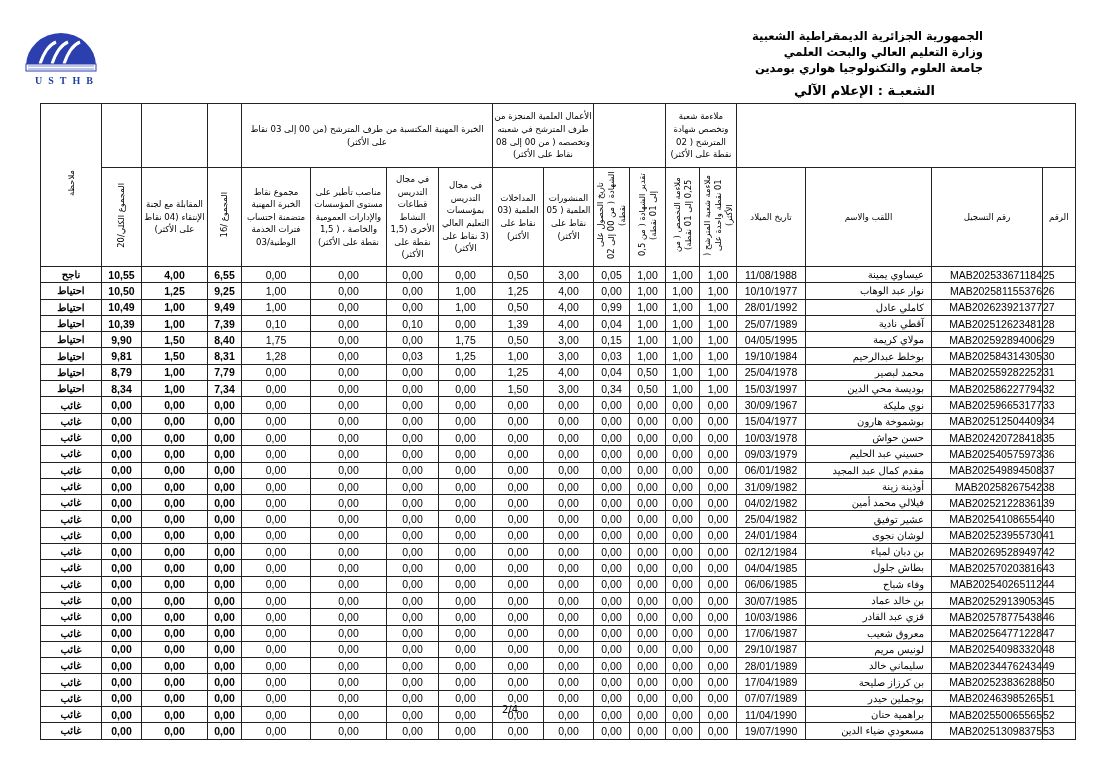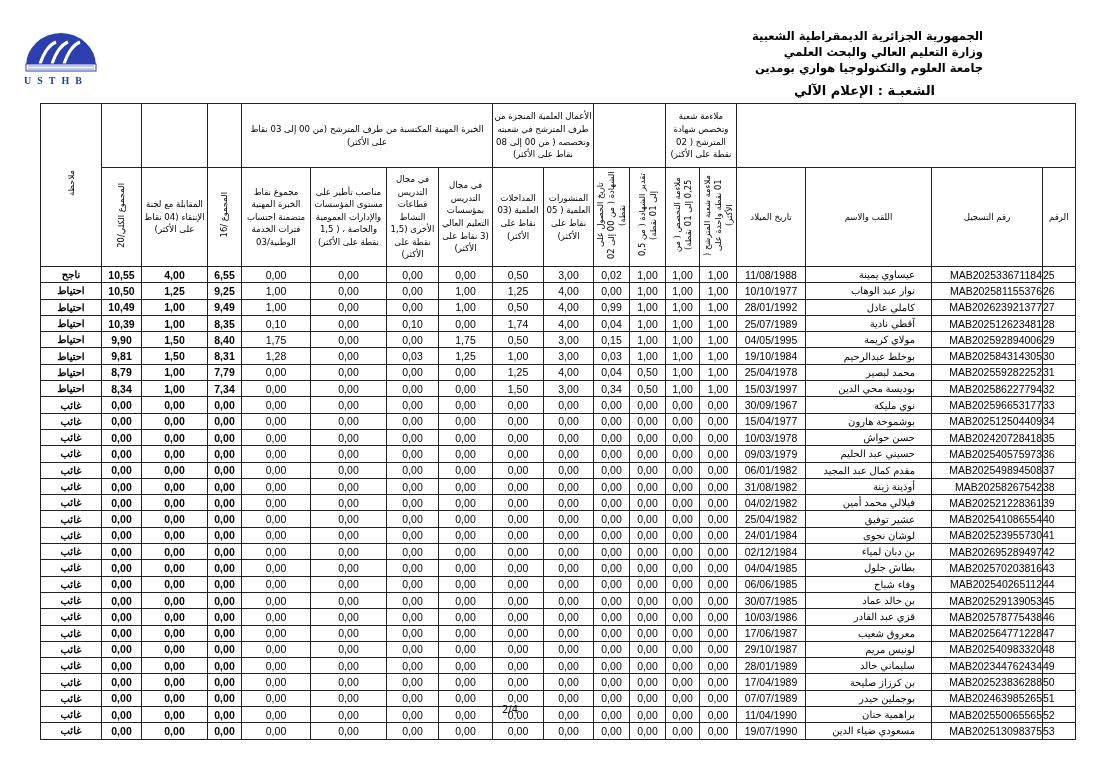--- a/index.html
+++ b/index.html
@@ -1,31 +1,31 @@
 <!DOCTYPE html>
 <html><head>
 <meta charset="utf-8">
 <style>
   html,body{margin:0;padding:0;background:#fff;}
   body{width:1105px;height:767px;position:relative;overflow:hidden;font-family:"DejaVu Sans",sans-serif;color:#000;}
   .logo{position:absolute;left:22px;top:28px;width:78px;height:62px;}
   .logo svg{display:block}
-  .logo .usthb{position:absolute;left:2px;top:47px;font-family:"Liberation Serif",serif;font-size:10px;letter-spacing:6px;color:#1f3f9e;font-weight:bold;}
+  .logo .usthb{position:absolute;left:13px;top:47px;font-family:"Liberation Serif",serif;font-size:10px;letter-spacing:6px;color:#1f3f9e;font-weight:bold;}
   .header-right{position:absolute;right:122px;top:28px;text-align:right;direction:rtl;font-size:11.5px;line-height:16px;font-weight:bold;}
   .branch{position:absolute;right:170px;top:83px;direction:rtl;font-size:13px;font-weight:bold;}
   table{position:absolute;left:40px;top:103px;border-collapse:collapse;direction:ltr;table-layout:fixed;}
   td,th{border:1px solid #222;padding:0;font-size:10.5px;text-align:center;overflow:hidden;white-space:nowrap;}
   th{font-weight:normal;font-size:8.6px;line-height:12.6px;white-space:normal;direction:rtl;margin-left:23px;}
   .top-row th{height:63px;}
   .sub-row th{height:98px;vertical-align:middle;}
   .vert span{display:inline-block;writing-mode:vertical-rl;transform:rotate(180deg);white-space:normal;max-height:92px;font-size:8.4px;line-height:11px;}
   tbody td{height:15.3px;font-family:"Liberation Sans",sans-serif;font-size:10.5px;}
   tbody tr{border-bottom:1px solid #444;}
   td.b{font-weight:bold;}
-  td.name{text-align:right;direction:rtl;padding-right:16px;font-size:10px;}
+  td.name{text-align:right;direction:rtl;padding-right:7px;font-size:10px;}
   td.reg{text-align:right;padding-left:2px;}
   td.num-id{text-align:right;padding-right:20px;}
   td.note{font-weight:bold;font-size:10px;direction:rtl;}
   .footer{position:absolute;left:0;width:1020px;top:704px;text-align:center;font-size:10px;}
 </style>
 </head>
 <body>
 
 <div class="logo">
   <svg width="78" height="46" viewBox="0 0 78 46">
@@ -105,21 +105,21 @@
         <td class="note">ناجح</td>
         <td class="b">10,55</td>
         <td class="b">4,00</td>
         <td class="b">6,55</td>
         <td>0,00</td>
         <td>0,00</td>
         <td>0,00</td>
         <td>0,00</td>
         <td>0,50</td>
         <td>3,00</td>
-        <td>0,02</td>
+        <td>0,05</td>
         <td>1,00</td>
         <td>1,00</td>
         <td>1,00</td>
         <td>11/08/1988</td>
         <td class="name">عيساوي يمينة</td>
         <td class="reg">MAB202533671184</td>
         <td class="num-id">25</td>
       </tr>
       <tr>
         <td class="note">احتياط</td>
@@ -158,26 +158,26 @@
         <td>1,00</td>
         <td>28/01/1992</td>
         <td class="name">كاملي عادل</td>
         <td class="reg">MAB202623921377</td>
         <td class="num-id">27</td>
       </tr>
       <tr>
         <td class="note">احتياط</td>
         <td class="b">10,39</td>
         <td class="b">1,00</td>
-        <td class="b">8,35</td>
+        <td class="b">7,39</td>
         <td>0,10</td>
         <td>0,00</td>
         <td>0,10</td>
         <td>0,00</td>
-        <td>1,74</td>
+        <td>1,39</td>
         <td>4,00</td>
         <td>0,04</td>
         <td>1,00</td>
         <td>1,00</td>
         <td>1,00</td>
         <td>25/07/1989</td>
         <td class="name">آقطي نادية</td>
         <td class="reg">MAB202512623481</td>
         <td class="num-id">28</td>
       </tr>
@@ -369,21 +369,21 @@
         <td>0,00</td>
         <td>0,00</td>
         <td>0,00</td>
         <td>0,00</td>
         <td>0,00</td>
         <td>0,00</td>
         <td>0,00</td>
         <td>0,00</td>
         <td>0,00</td>
         <td>0,00</td>
-        <td>31/08/1982</td>
+        <td>31/09/1982</td>
         <td class="name">أوذينة زينة</td>
         <td class="reg">MAB20258267542</td>
         <td class="num-id">38</td>
       </tr>
       <tr>
         <td class="note">غائب</td>
         <td class="b">0,00</td>
         <td class="b">0,00</td>
         <td class="b">0,00</td>
         <td>0,00</td>

